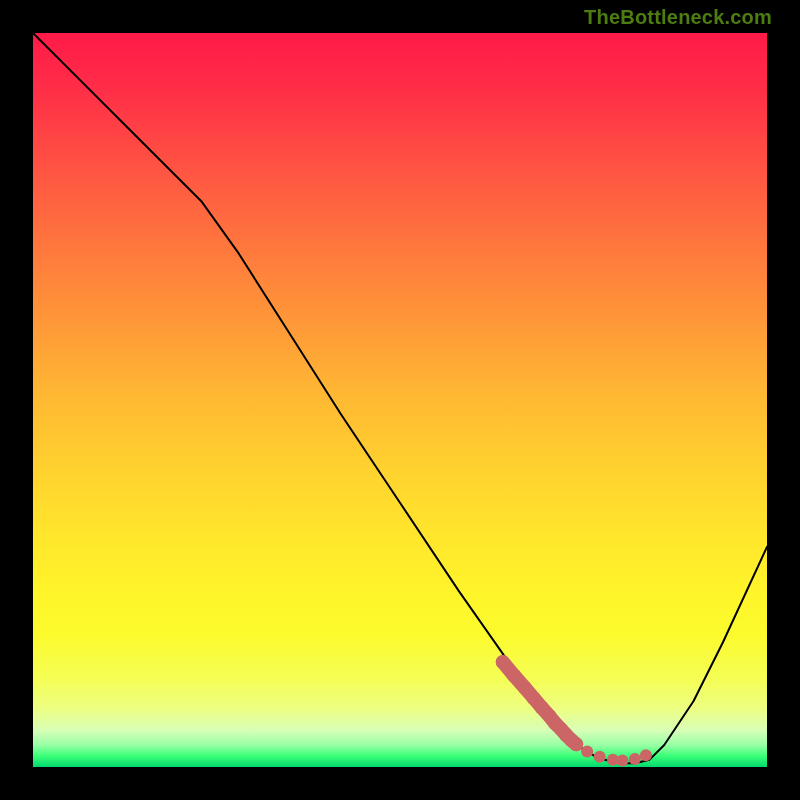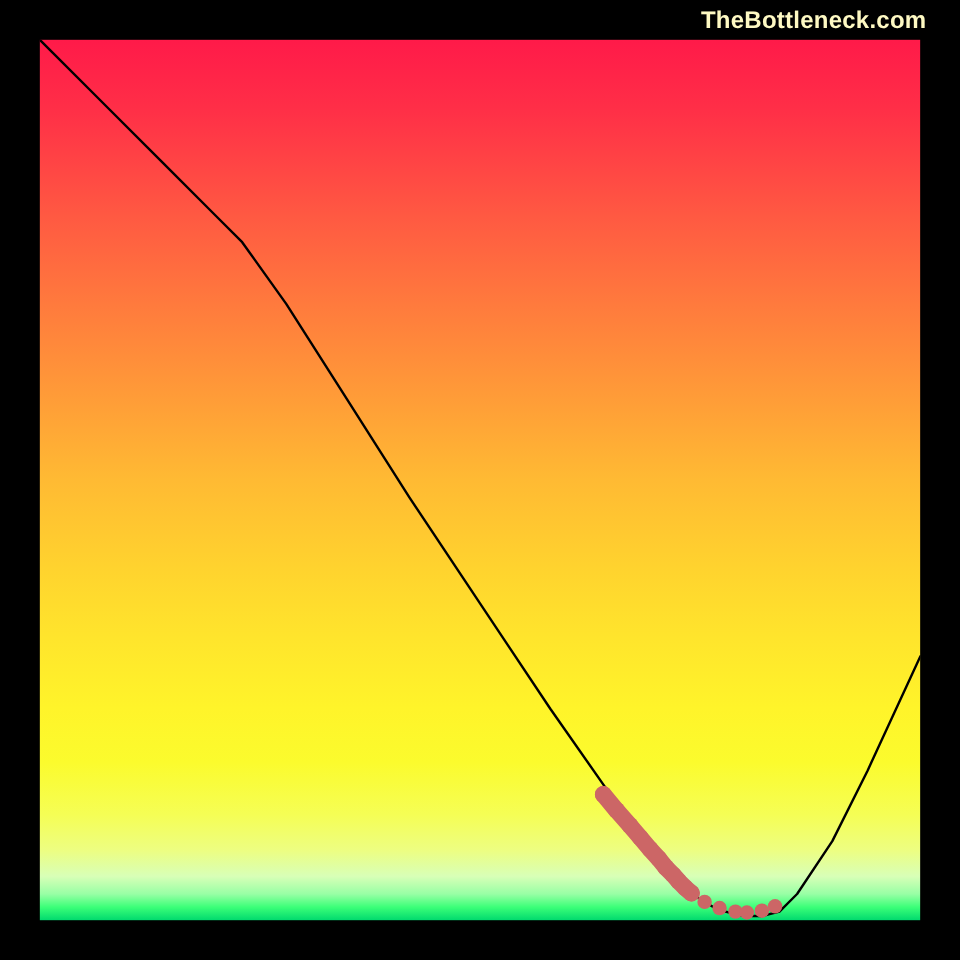--- a/index.html
+++ b/index.html
@@ -51,21 +51,21 @@
     position: absolute;
     inset: 0;
     width: 734px;
     height: 734px;
     overflow: visible;
   }
   .watermark {
     position: absolute;
     top: 6px;
     right: 28px;
-    color: #fef9c3;
+    color: #4d7c0f;
     font-size: 20px;
     font-weight: 600;
     letter-spacing: 0.2px;
     user-select: none;
   }
 </style>
 </head>
 <body>
 
 <div class="stage">

